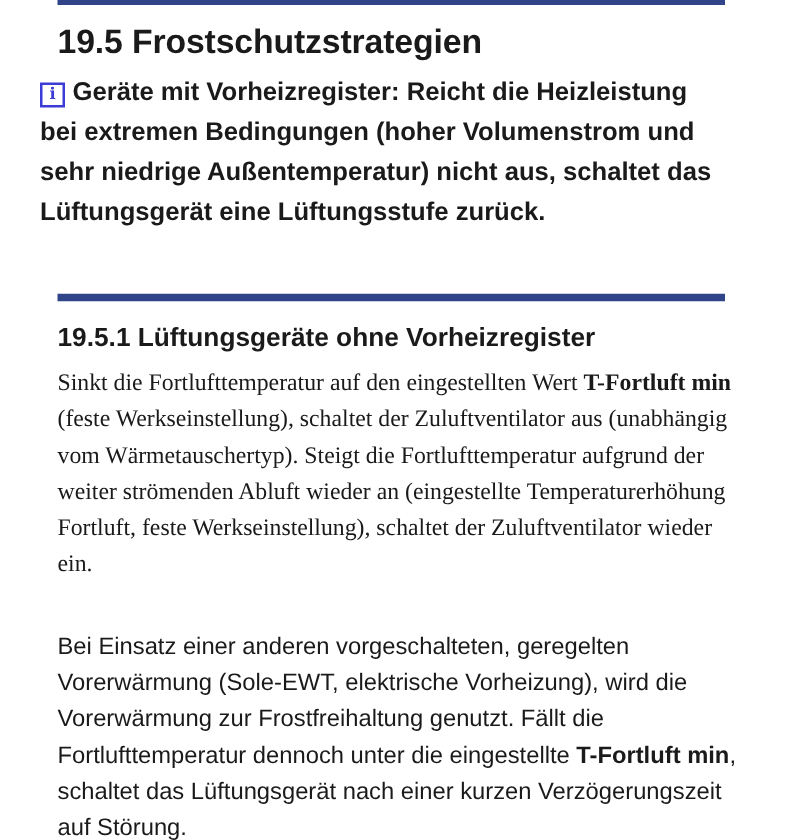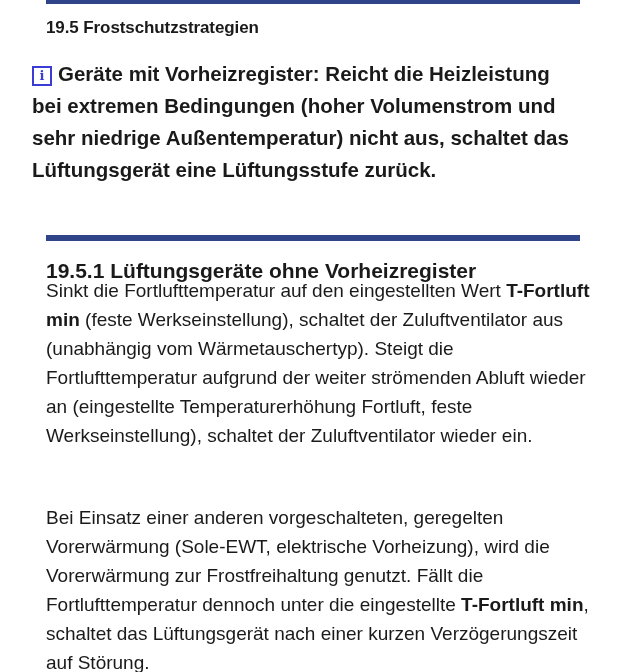--- a/index.html
+++ b/index.html
@@ -1,28 +1,28 @@
 <!DOCTYPE html>
 <html><head>
 <meta charset="utf-8">
 <style>
   html, body { margin:0; padding:0; background:#ffffff; }
   body { width:629px; height:672px; overflow:hidden; position:relative;
          font-family:"Liberation Sans", "DejaVu Sans", sans-serif; color:#1a1a1a; }
   .rule { position:absolute; left:46px; width:534px; height:6px; background:#2f4489; }
   .rule.top { top:-1px; height:5px; }
   .rule.mid { top:235px; }
-  .h2 { position:absolute; left:46px; top:18px; font-size:17px; font-weight:bold; letter-spacing:-0.1px; }
+  .h2 { position:absolute; left:46px; top:18px; font-size:27px; font-weight:bold; letter-spacing:-0.1px; }
   .note { position:absolute; left:32px; top:58px; width:540px; font-size:20.5px; font-weight:bold; line-height:32px; }
   .info-icon { display:inline-block; width:16px; height:16px; border:2px solid #3b3bd6; color:#3b3bd6;
                font-family:"DejaVu Serif", serif; font-size:13px; line-height:16px; text-align:center;
                vertical-align:1px; margin-right:6px; font-weight:bold; }
   .h3 { position:absolute; left:46px; top:259px; font-size:21px; font-weight:bold; }
   .para { position:absolute; left:46px; width:545px; font-size:19px; line-height:29px; }
-  .p1 { top:276px; }
+  .p1 { top:292px;font-family:Liberation Serif, serif; }
   .p2 { top:503px; }
   b { font-weight:bold; }
 </style>
 </head>
 <body>
 
 <div class="rule top"></div>
 
 <div class="h2">19.5 Frostschutzstrategien</div>
 

